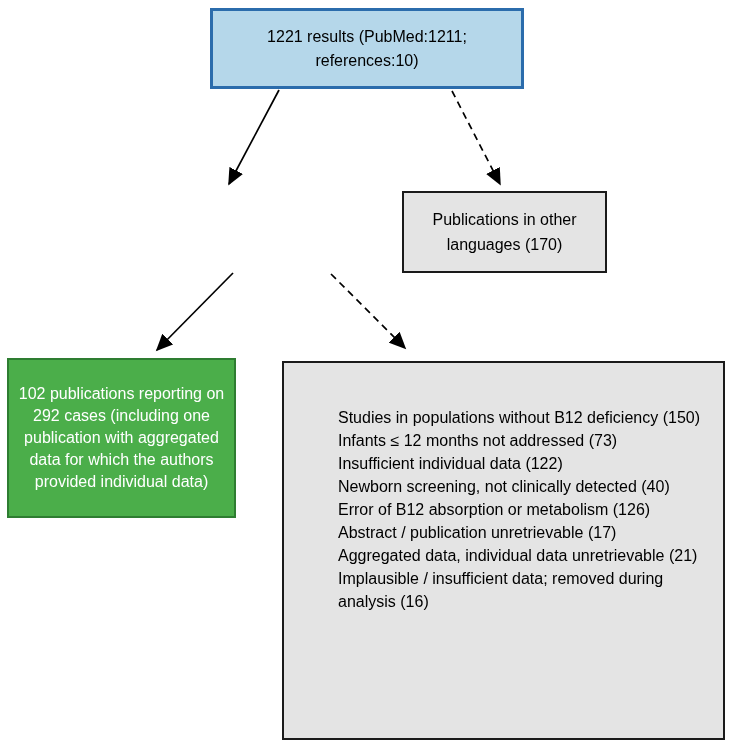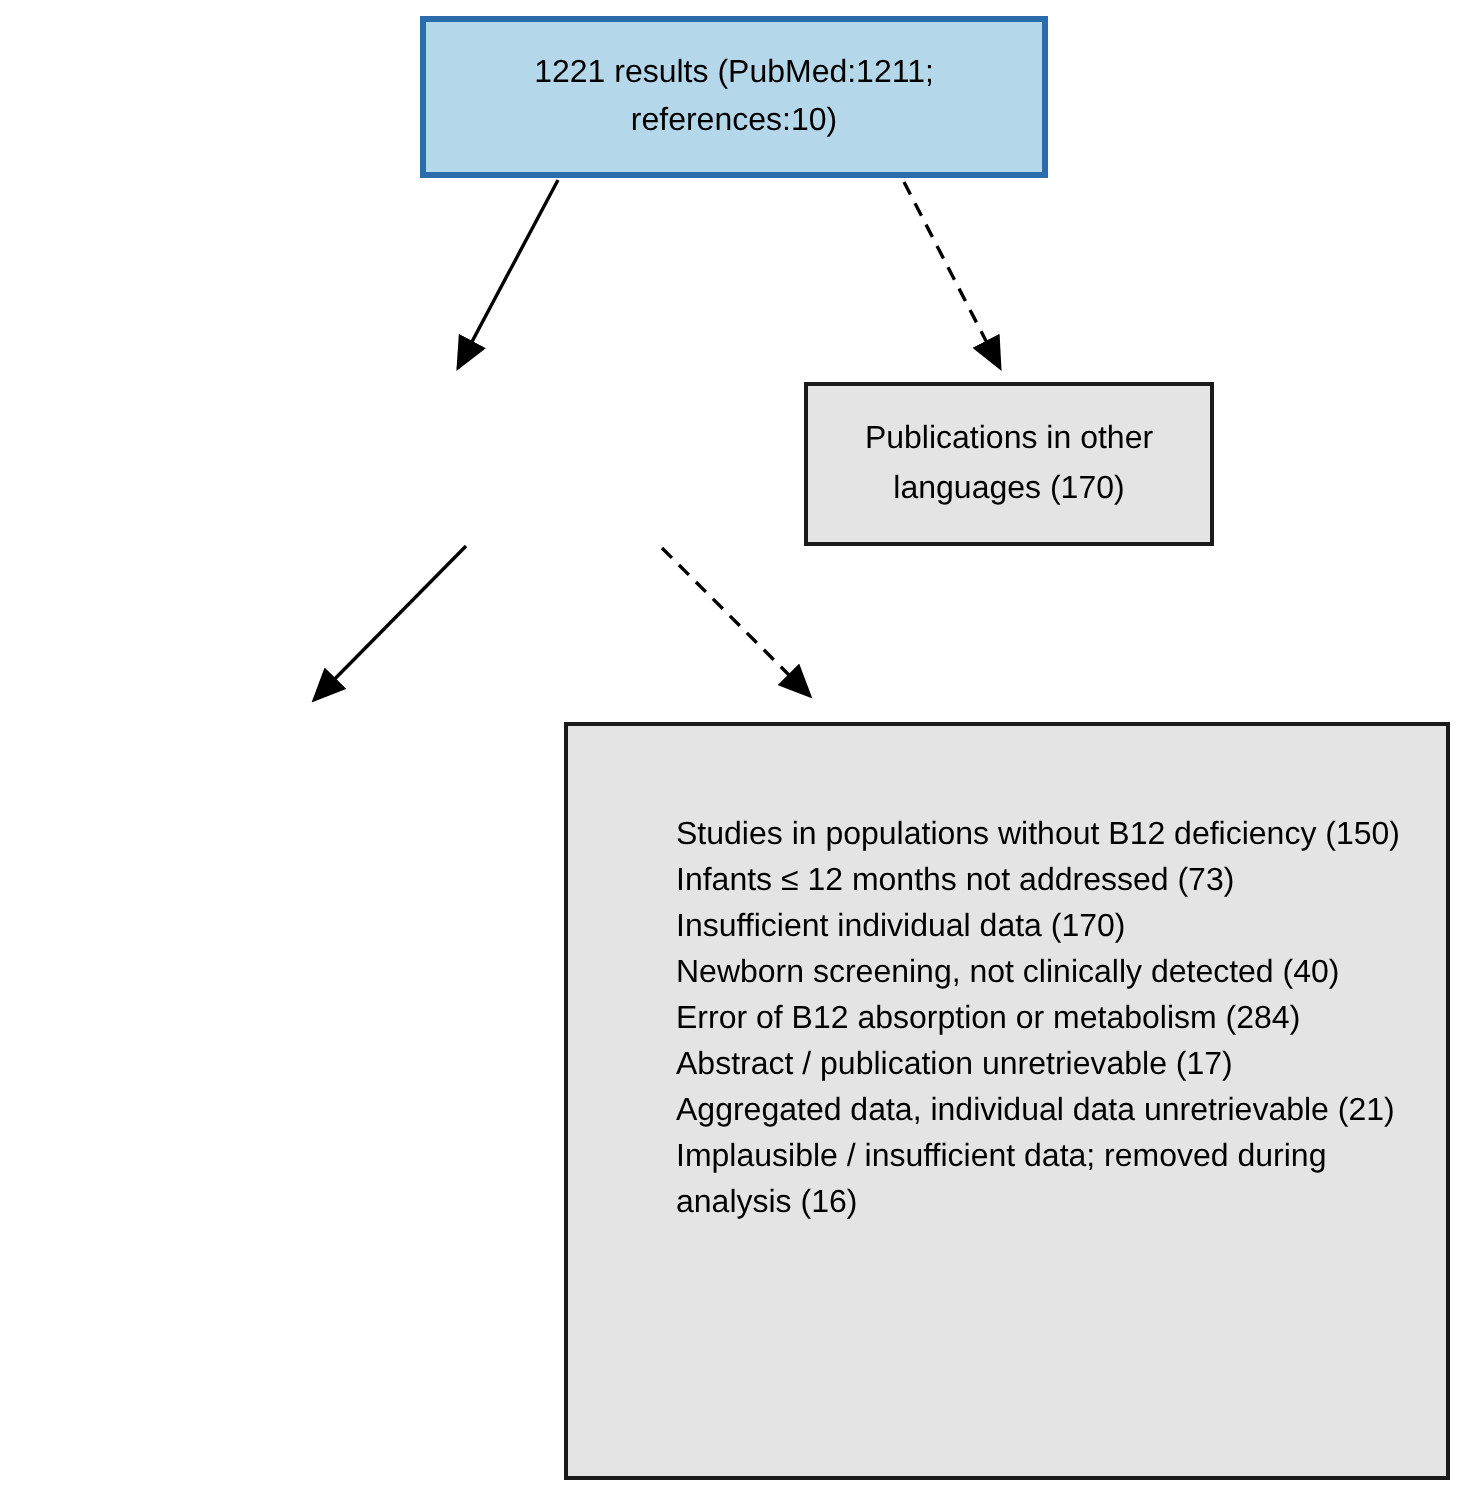--- a/index.html
+++ b/index.html
@@ -113,33 +113,36 @@
 
   <div class="box results-box">
     <span>1221 results (PubMed:1211; references:10)</span>
   </div>
 
 
   <div class="box gray-box other-languages-box">
     <span>Publications in other languages (170)</span>
   </div>
 
+  <div class="box green-box included-cases-box">
+    <span>102 publications reporting on 292 cases (including one publication with aggregated data for  which the authors provided individual data)</span>
+  </div>
 
   <div class="box gray-box exclusions-box">
 
 
       <p class="item">Studies in populations without B12 deficiency (150)</p>
 
       <p class="item">Infants ≤ 12 months not addressed (73)</p>
 
-      <p class="item">Insufficient individual data (170)</p>
+      <p class="item">Insufficient individual data (122)</p>
 
       <p class="item">Newborn screening, not clinically detected (40)</p>
 
-      <p class="item">Error of B12 absorption or metabolism (284)</p>
+      <p class="item">Error of B12 absorption or metabolism (126)</p>
 
 
       <p class="item">Abstract / publication unretrievable (17)</p>
 
       <p class="item">Aggregated data, individual data unretrievable (21)</p>
 
       <p class="item">Implausible / insufficient data; removed during analysis (16)</p>
     </div>
 
 </div>

